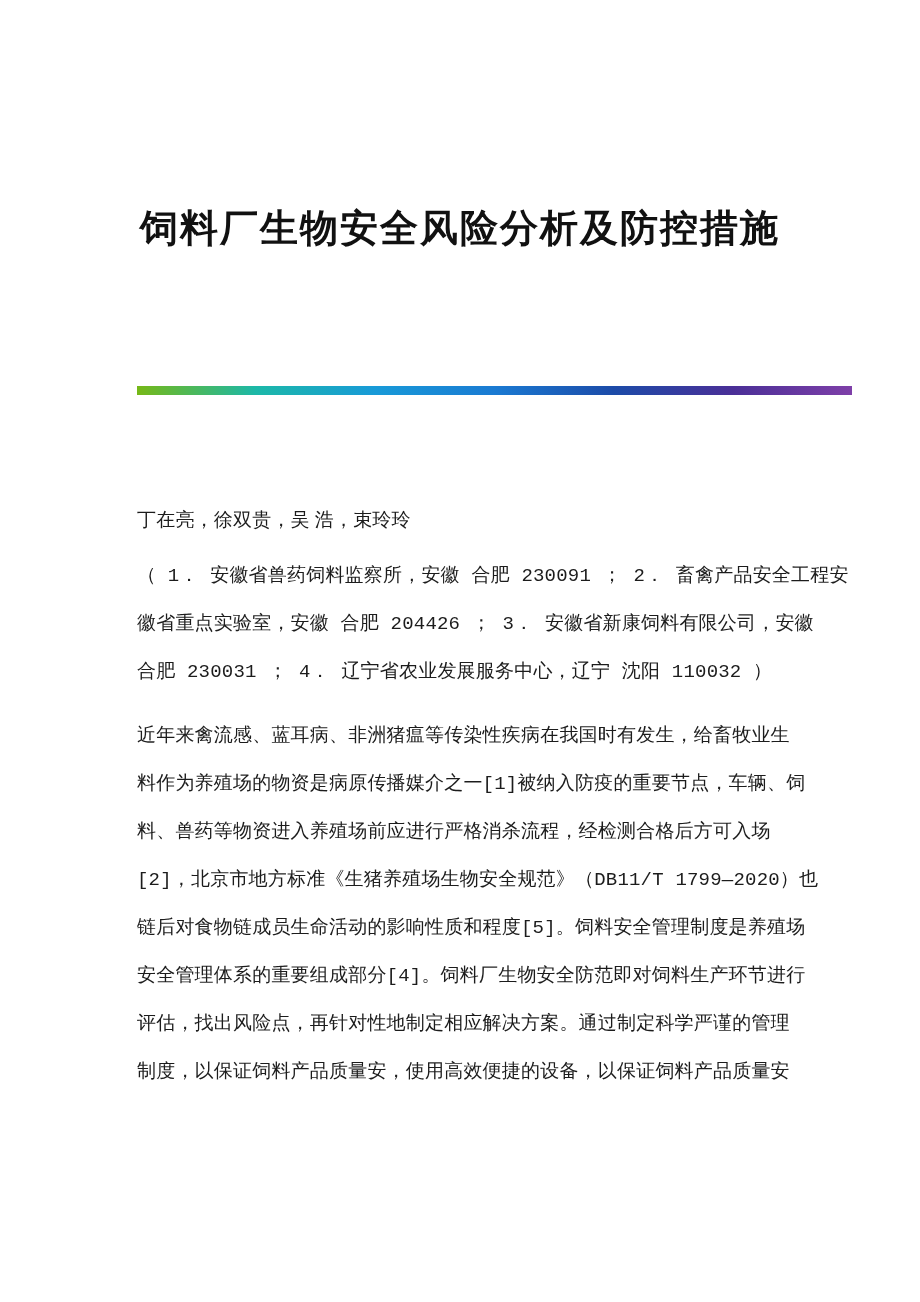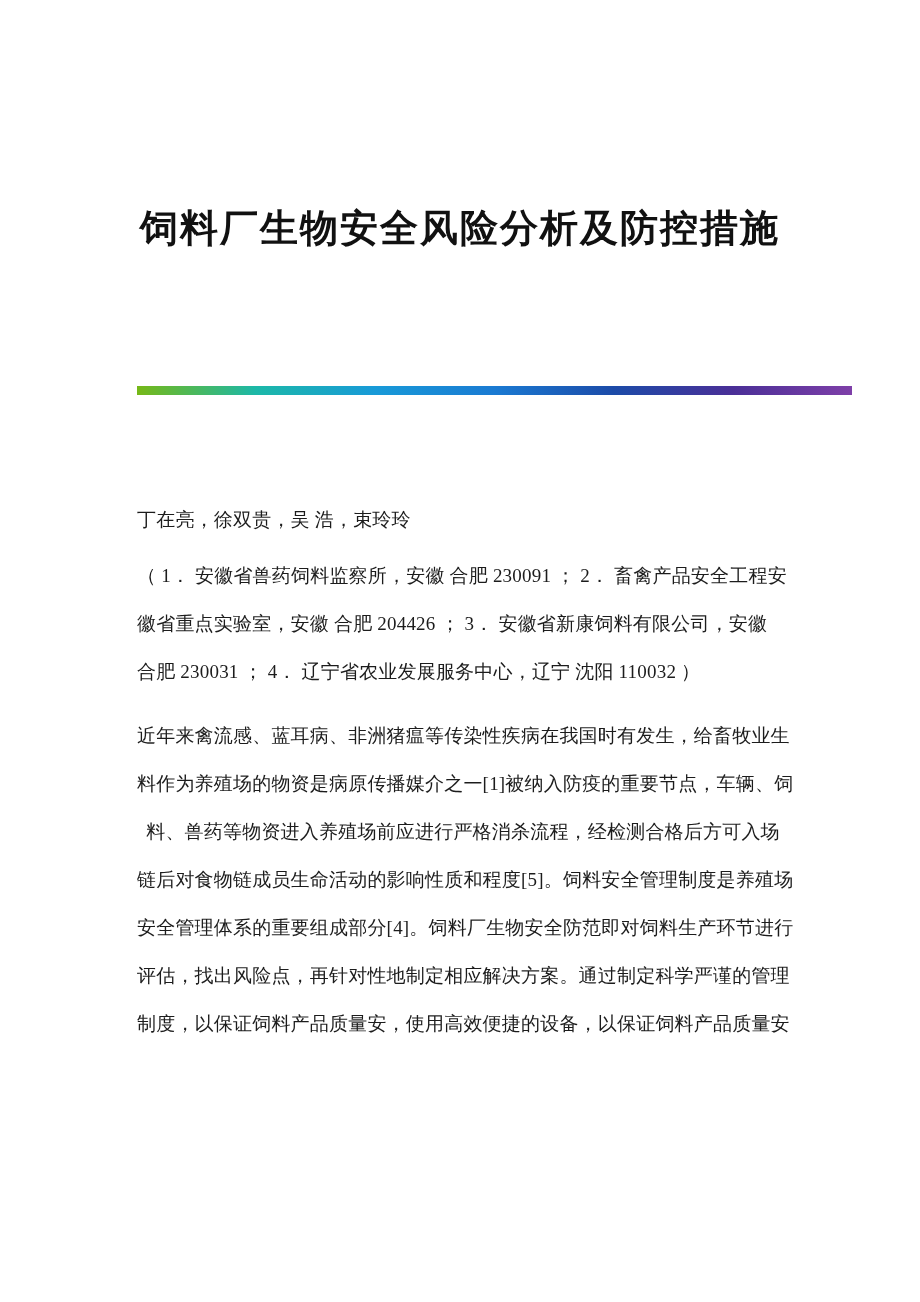--- a/index.html
+++ b/index.html
@@ -49,25 +49,25 @@
   }
   .authors-line {
     height: 48px;
     white-space: nowrap;
   }
   .affiliation {
     margin-top: 8px;
   }
   .body-text {
     margin-top: 16px;
-    text-align: center;
   }
   .line {
     height: 48px;
     white-space: nowrap;
+    font-family: Liberation Mono, monospace;
   }
 </style>
 </head>
 <body>
 
 <div class="page">
 
   <h1 class="doc-title">饲料厂生物安全风险分析及防控措施</h1>
 
   <div class="divider" style="background: linear-gradient(90deg, rgb(118, 184, 23), rgb(28, 184, 168), rgb(24, 154, 216), rgb(26, 122, 210), rgb(28, 75, 168), rgb(74, 47, 151), rgb(126, 63, 168));"></div>
@@ -79,20 +79,21 @@
     <div class="affiliation">
       <div class="line">（ 1． 安徽省兽药饲料监察所，安徽 合肥 230091 ； 2． 畜禽产品安全工程安</div>
       <div class="line">徽省重点实验室，安徽 合肥 204426 ； 3． 安徽省新康饲料有限公司，安徽</div>
       <div class="line">合肥 230031 ； 4． 辽宁省农业发展服务中心，辽宁 沈阳 110032 ）</div>
     </div>
 
     <div class="body-text">
       <div class="line">近年来禽流感、蓝耳病、非洲猪瘟等传染性疾病在我国时有发生，给畜牧业生</div>
       <div class="line">料作为养殖场的物资是病原传播媒介之一[1]被纳入防疫的重要节点，车辆、饲</div>
       <div class="line">料、兽药等物资进入养殖场前应进行严格消杀流程，经检测合格后方可入场</div>
+      <div class="line">[2]，北京市地方标准《生猪养殖场生物安全规范》（DB11/T 1799—2020）也</div>
       <div class="line">链后对食物链成员生命活动的影响性质和程度[5]。饲料安全管理制度是养殖场</div>
       <div class="line">安全管理体系的重要组成部分[4]。饲料厂生物安全防范即对饲料生产环节进行</div>
       <div class="line">评估，找出风险点，再针对性地制定相应解决方案。通过制定科学严谨的管理</div>
       <div class="line">制度，以保证饲料产品质量安，使用高效便捷的设备，以保证饲料产品质量安</div>
     </div>
 
   </div>
 </div>
 
 </body></html>

